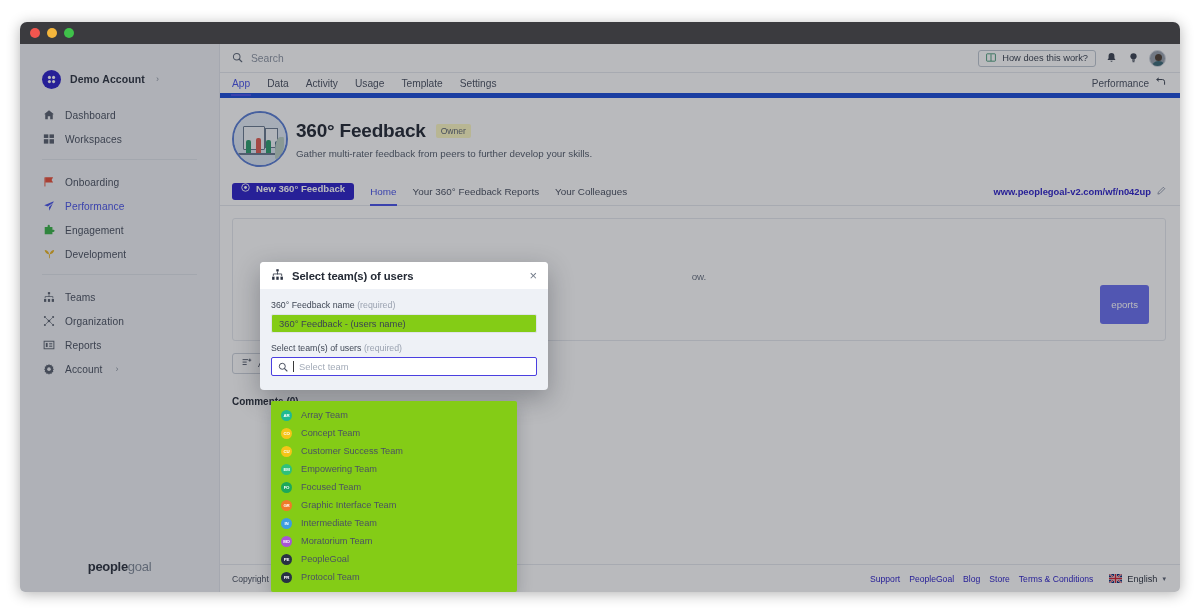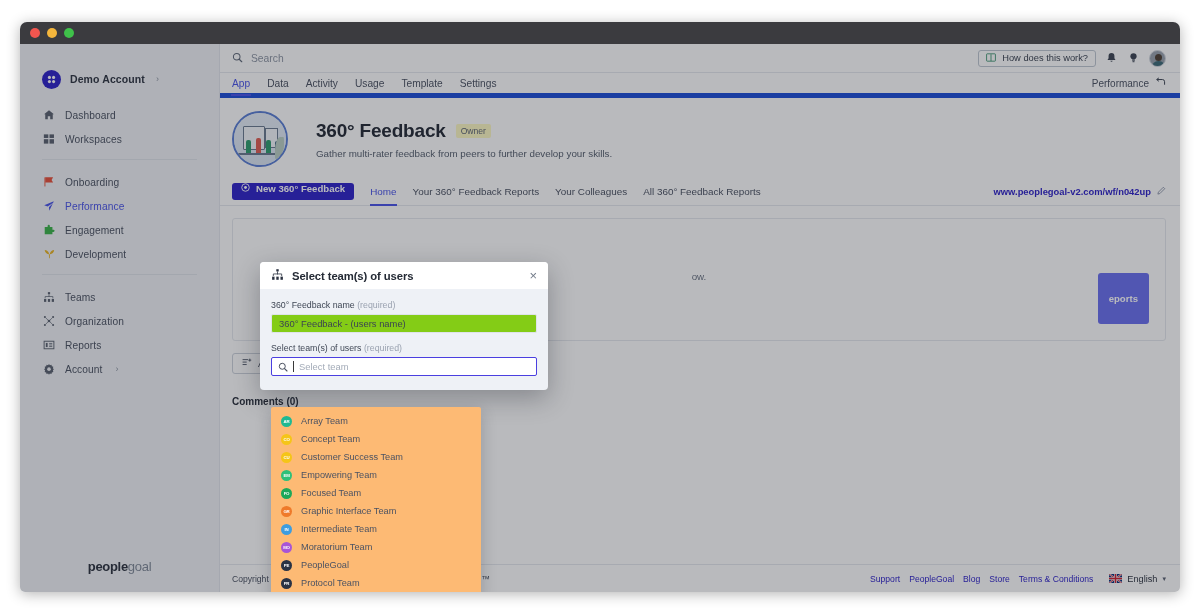--- a/index.html
+++ b/index.html
@@ -162,21 +162,21 @@
   #perf-right {
     margin-left: auto;
     display: flex; align-items: center; gap: 6px;
     font-size: 10px; color: #4b5262;
     cursor: pointer;
   }
 
   
   #hero {
     display: flex; align-items: center;
-    gap: 28px;
+    gap: 8px;
     padding: 13px 12px 10px 12px;
   }
   #hero-img {
     width: 56px; height: 56px; border-radius: 50%;
     border: 2.5px solid #5b7fd4;
     background: #dfe8f5;
     position: relative; overflow: hidden;
     flex: 0 0 56px;
   }
   #hero-img .sky { position:absolute; inset:0; background:linear-gradient(#e7eef8,#dbe6f3); }
@@ -251,23 +251,23 @@
   #card-msg {
     position: absolute; left: 0; right: 0; top: 52px;
     text-align: center;
     font-size: 9.8px; color: #6a7383;
   }
   #card-btnrow {
     position: absolute; right: 16px; bottom: 16px;
   }
   #reports-btn {
     background: #6b70ef; color: #fff;
-    font-size: 9.6px; font-weight: 700;
+    font-size: 9.6px; font-weight: 400;
     border-radius: 3px;
-    padding: 20px 11px;
+    padding: 14px 11px;
     cursor: pointer;
     display: inline-block;
   }
   #add-btn {
     margin-top: 12px;
     display: inline-flex; align-items: center; gap: 6px;
     border: 1px solid #cdd3dc;
     border-radius: 3px;
     padding: 4px 9px;
     font-size: 9.8px; color: #3e4654;
@@ -345,23 +345,23 @@
     display: flex; align-items: center;
     gap: 5px;
     padding: 0 6px;
   }
   #team-search-ph { font-size: 9.4px; color: #a3abb8; }
   #caret { width:1px; height:11px; background:#3a3a3a; }
 
   
   #dropdown {
     position: absolute;
-    left: 11px; top: 118px;
-    width: 210px;
-    background: #fdba74;
+    left: 11px; top: 112px;
+    width: 246px;
+    background: #84cc16;
     border-radius: 2px;
     box-shadow: 0 5px 16px rgba(20,25,35,.22);
     padding: 5px 0 6px 0;
     z-index: 60;
   }
   .dd-item {
     display: flex; align-items: center;
     gap: 9px;
     height: 18px;
     padding: 0 10px;
@@ -608,21 +608,20 @@
               <svg width="9" height="9" viewBox="0 0 10 10">
                 <circle cx="5" cy="5" r="4.2" fill="none" stroke="#fff" stroke-width="1"></circle>
                 <circle cx="5" cy="5" r="1.6" fill="#fff"></circle>
               </svg>
             </span>
             <span>New 360° Feedback</span>
           </div>
           <div class="subtab active">Home</div>
           <div class="subtab">Your 360° Feedback Reports</div>
           <div class="subtab">Your Colleagues</div>
-          <div class="subtab">All 360° Feedback Reports</div>
           <div id="wf-link">
             <span>www.peoplegoal-v2.com/wf/n042up</span>
             <span>
               <svg width="9" height="9" viewBox="0 0 10 10">
                 <path d="M1 9l.6-2.2L7 1.4l1.6 1.6-5.4 5.4z" fill="none" stroke="#8089a0" stroke-width="0.9"></path>
               </svg>
             </span>
           </div>
         </div>
 

